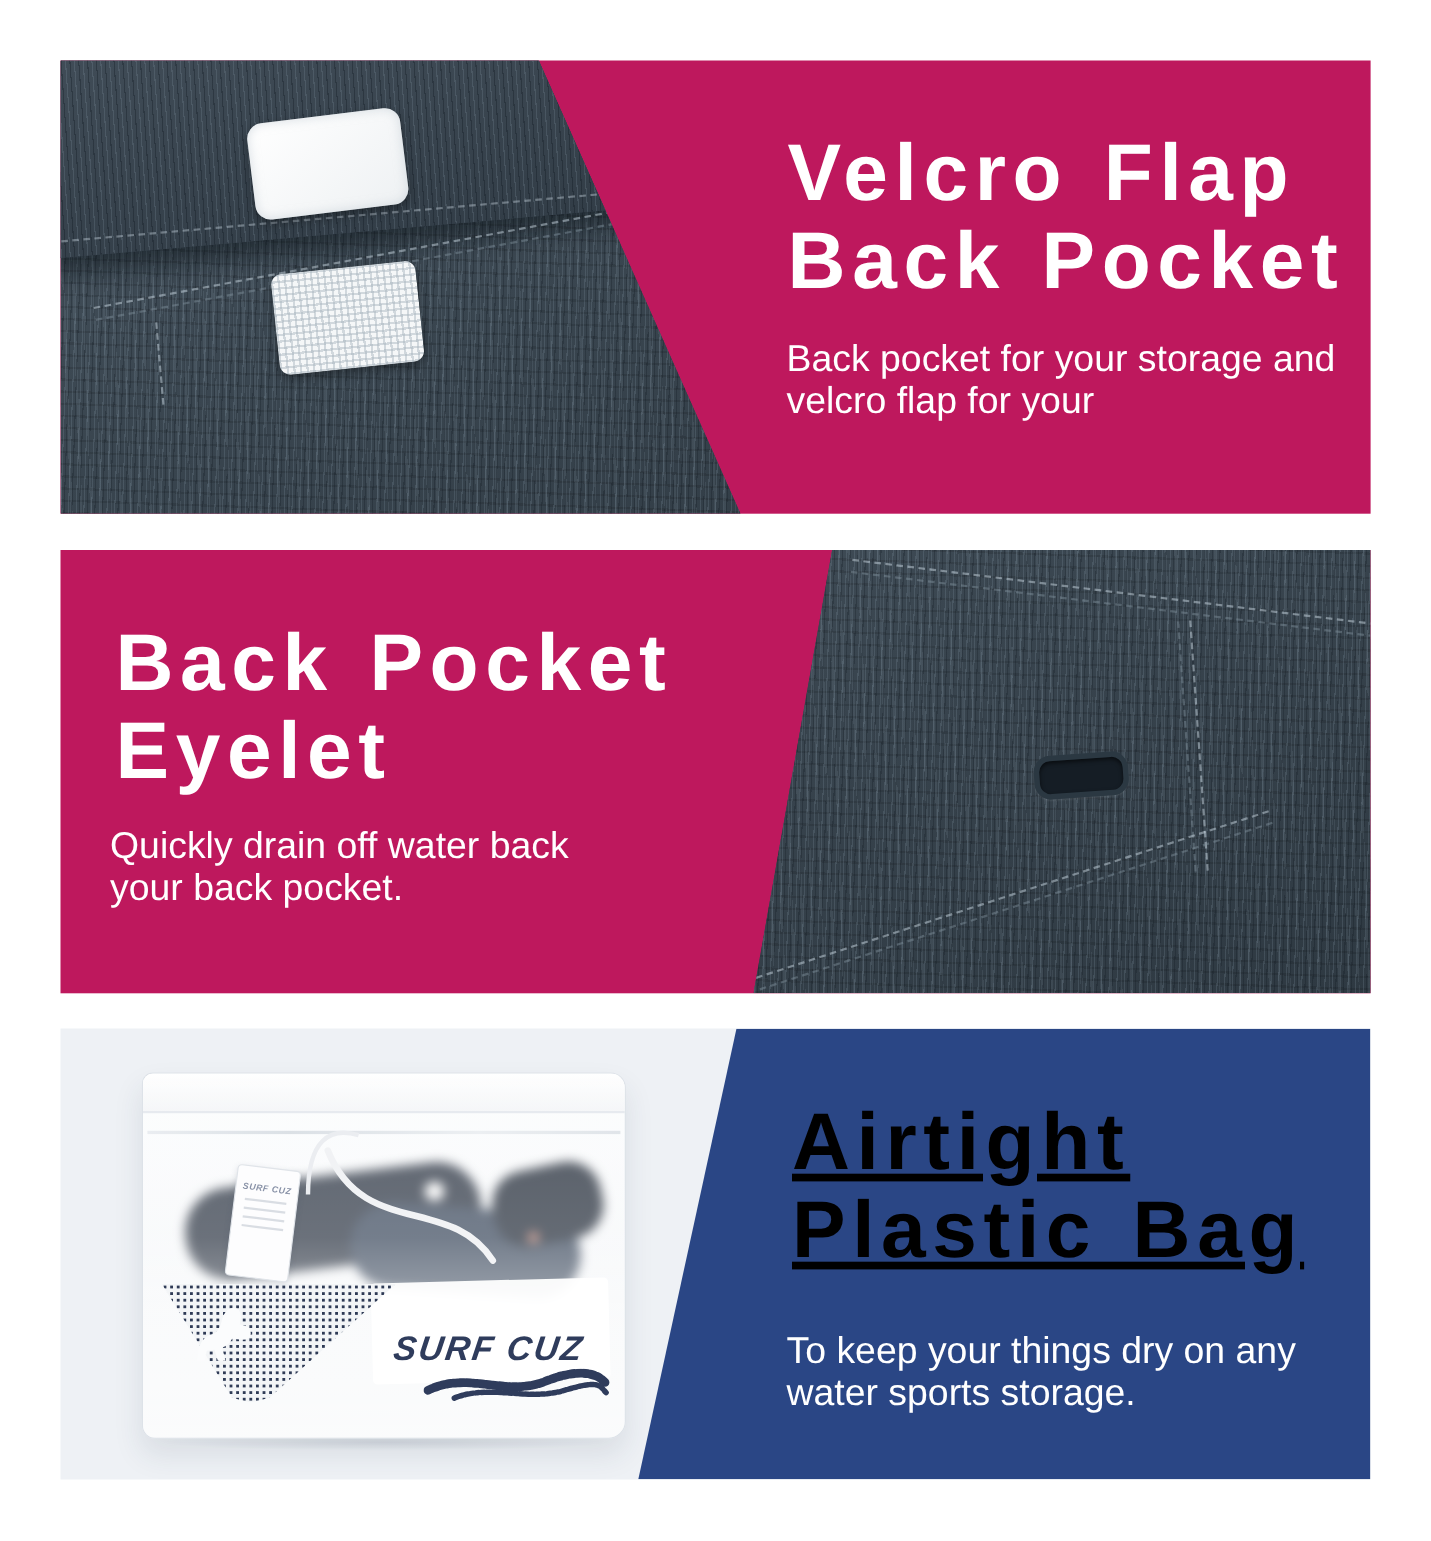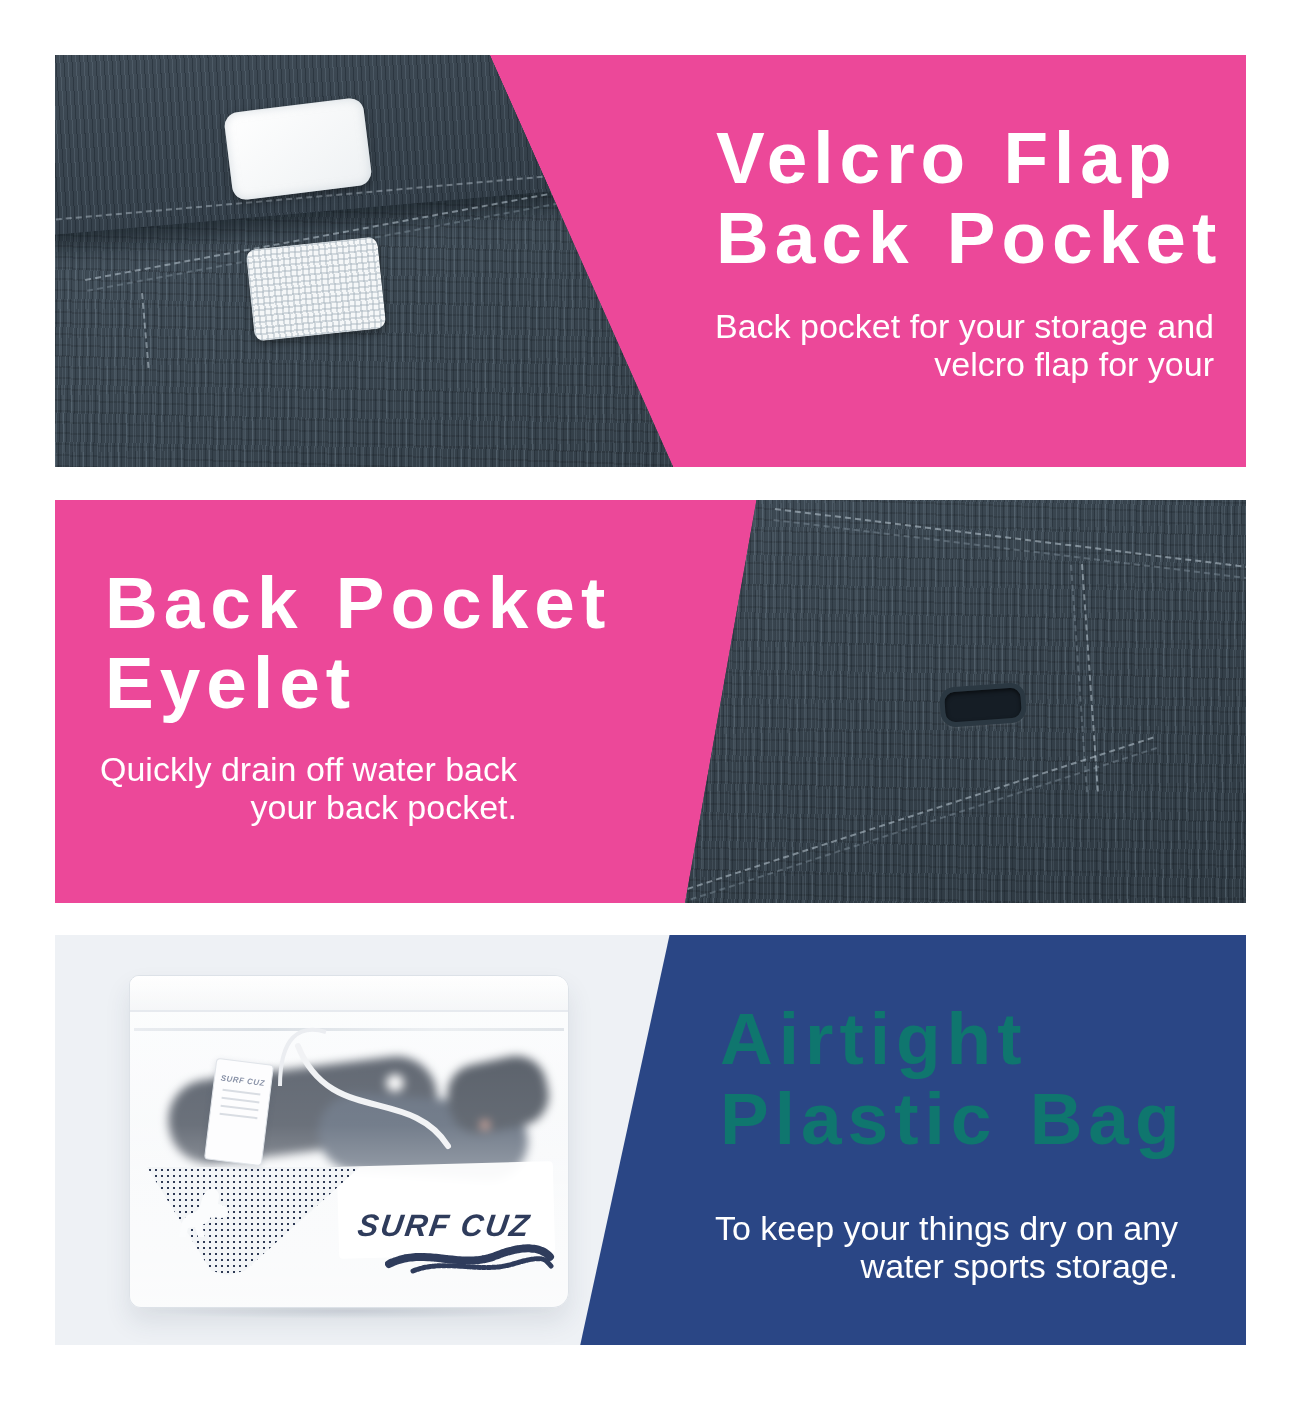--- a/index.html
+++ b/index.html
@@ -1,19 +1,19 @@
 <!DOCTYPE html>
 <html><head>
 <meta charset="utf-8">
 <style>
   html,body{margin:0;padding:0;background:#ffffff;}
   body{width:1301px;height:1401px;position:relative;overflow:hidden;
        font-family:"Liberation Sans","DejaVu Sans",sans-serif;}
 
-  .section{position:absolute;left:55px;width:1191px;overflow:hidden;background:#ec4899;}
+  .section{position:absolute;left:55px;width:1191px;overflow:hidden;background:#be185d;}
   #sec1{top:55px;height:412px;}
   #sec2{top:500px;height:403px;}
   #sec3{top:935px;height:410px;background:#eef1f5;}
 
   
   .fabric{position:absolute;inset:0;
     background-color:#39444e;
     background-image:
       repeating-linear-gradient(92deg, rgba(140,160,175,.20) 0 1px, transparent 1px 3px, rgba(16,24,32,.28) 3px 4px, transparent 4px 7px),
       repeating-linear-gradient(88deg, rgba(170,190,205,.10) 0 2px, transparent 2px 9px),
@@ -49,24 +49,24 @@
     box-shadow:0 4px 10px rgba(0,0,0,.35);}
 
   .eyelet{position:absolute;left:885px;top:185px;width:76px;height:30px;border-radius:15px;
     background:#151d25;border:5px solid #2b3842;transform:rotate(-4deg);
     box-shadow:0 1px 2px rgba(255,255,255,.10), inset 0 2px 4px rgba(0,0,0,.6);}
 
   
   .txt{position:absolute;color:#ffffff;}
   .heading{font-size:73px;line-height:80px;font-weight:700;
     letter-spacing:6px;word-spacing:6px;white-space:nowrap;}
-  .bodytxt{font-size:34px;line-height:38px;font-weight:400;letter-spacing:0;white-space:nowrap;text-align:right;}
+  .bodytxt{font-size:34px;line-height:38px;font-weight:400;letter-spacing:0;white-space:nowrap;}
   #sec1 .heading{left:661px;top:63px;} #sec1 .bodytxt{left:660px;top:252px;}
   #sec2 .heading{left:50px;top:63px;}  #sec2 .bodytxt{left:45px;top:250px;}
-  #sec3 .heading{left:665px;top:64px;color:#0f766e;} #sec3 .bodytxt{left:660px;top:254px;margin-top:20px;}
+  #sec3 .heading{left:665px;top:64px;color:#000000;text-decoration:underline;} #sec3 .bodytxt{left:660px;top:254px;margin-top:20px;}
 
   #bluewedge{position:absolute;inset:0;background:#2a4685;
     clip-path:polygon(51.6% 0,100% 0,100% 100%,44.1% 100%);}
 
   
   #bag{position:absolute;left:74px;top:40px;width:438px;height:331px;
     background:linear-gradient(178deg,#fcfdfe 0%,#f5f7f9 55%,#eef1f4 100%);
     border:1px solid #dde2e8;border-radius:10px 14px 16px 12px;
     box-shadow:0 14px 26px rgba(40,55,80,.10);overflow:hidden;}
   #bag .seal{position:absolute;left:0;right:0;top:0;height:34px;

